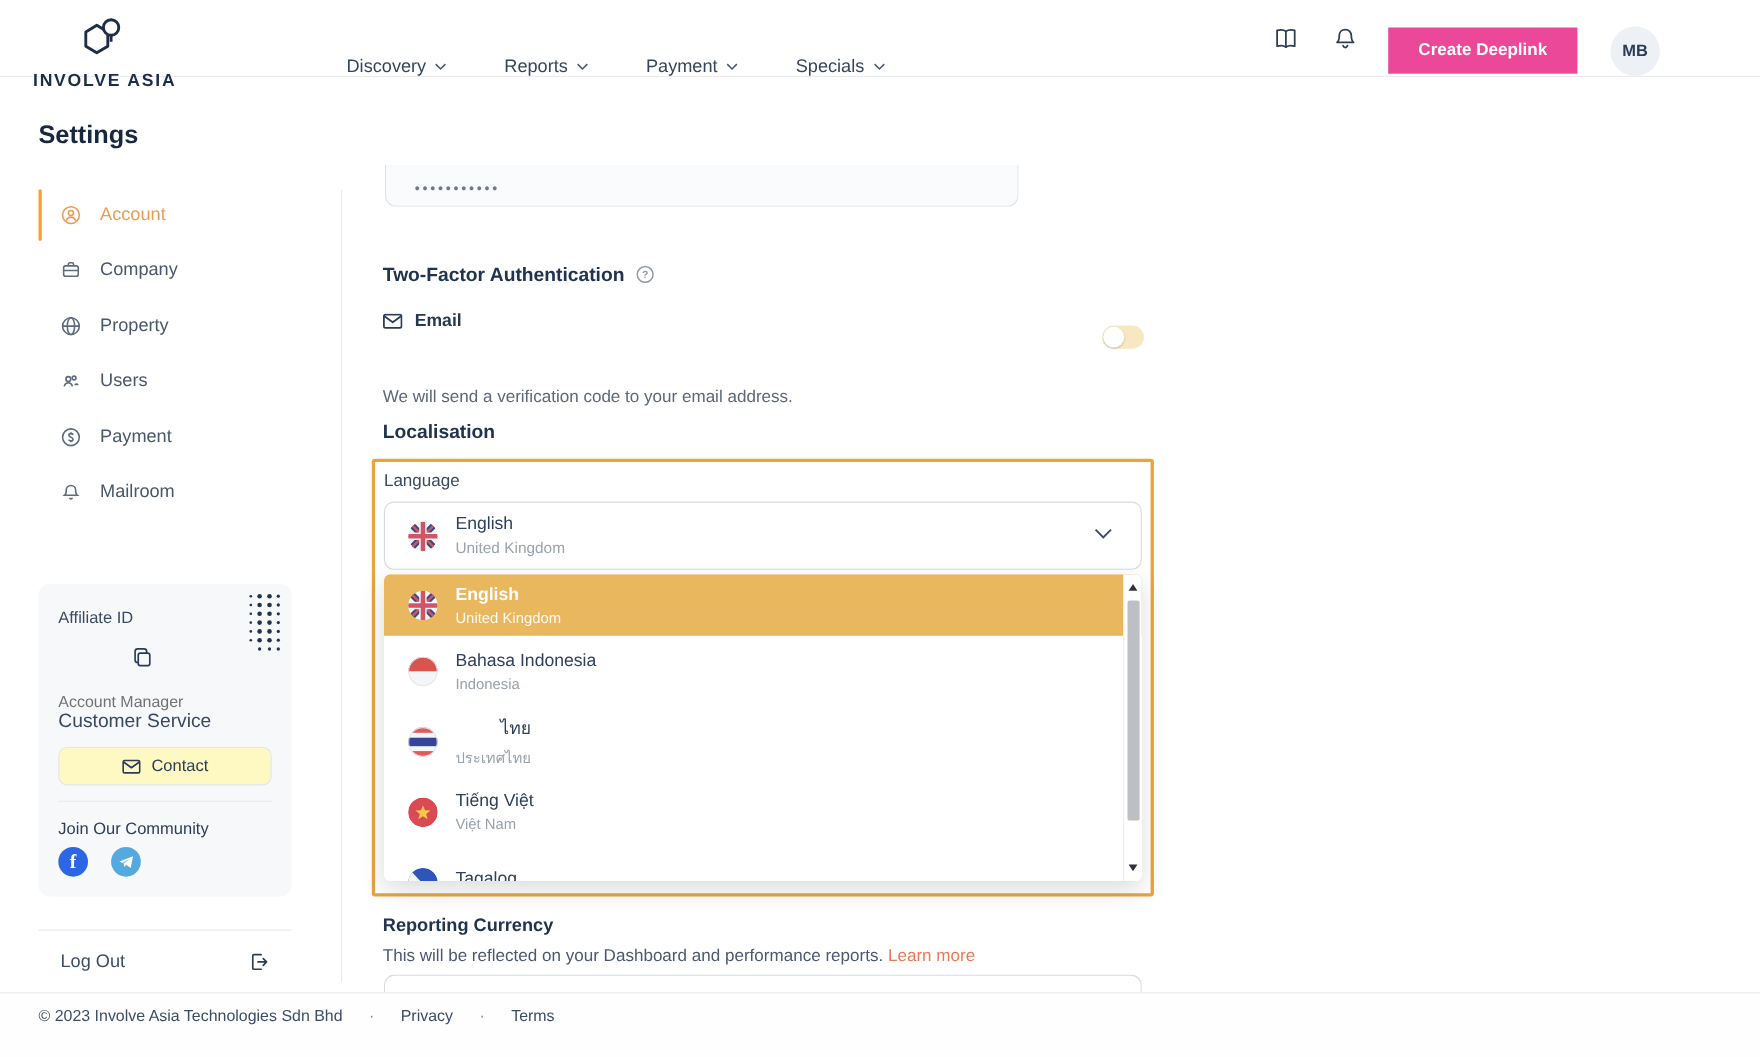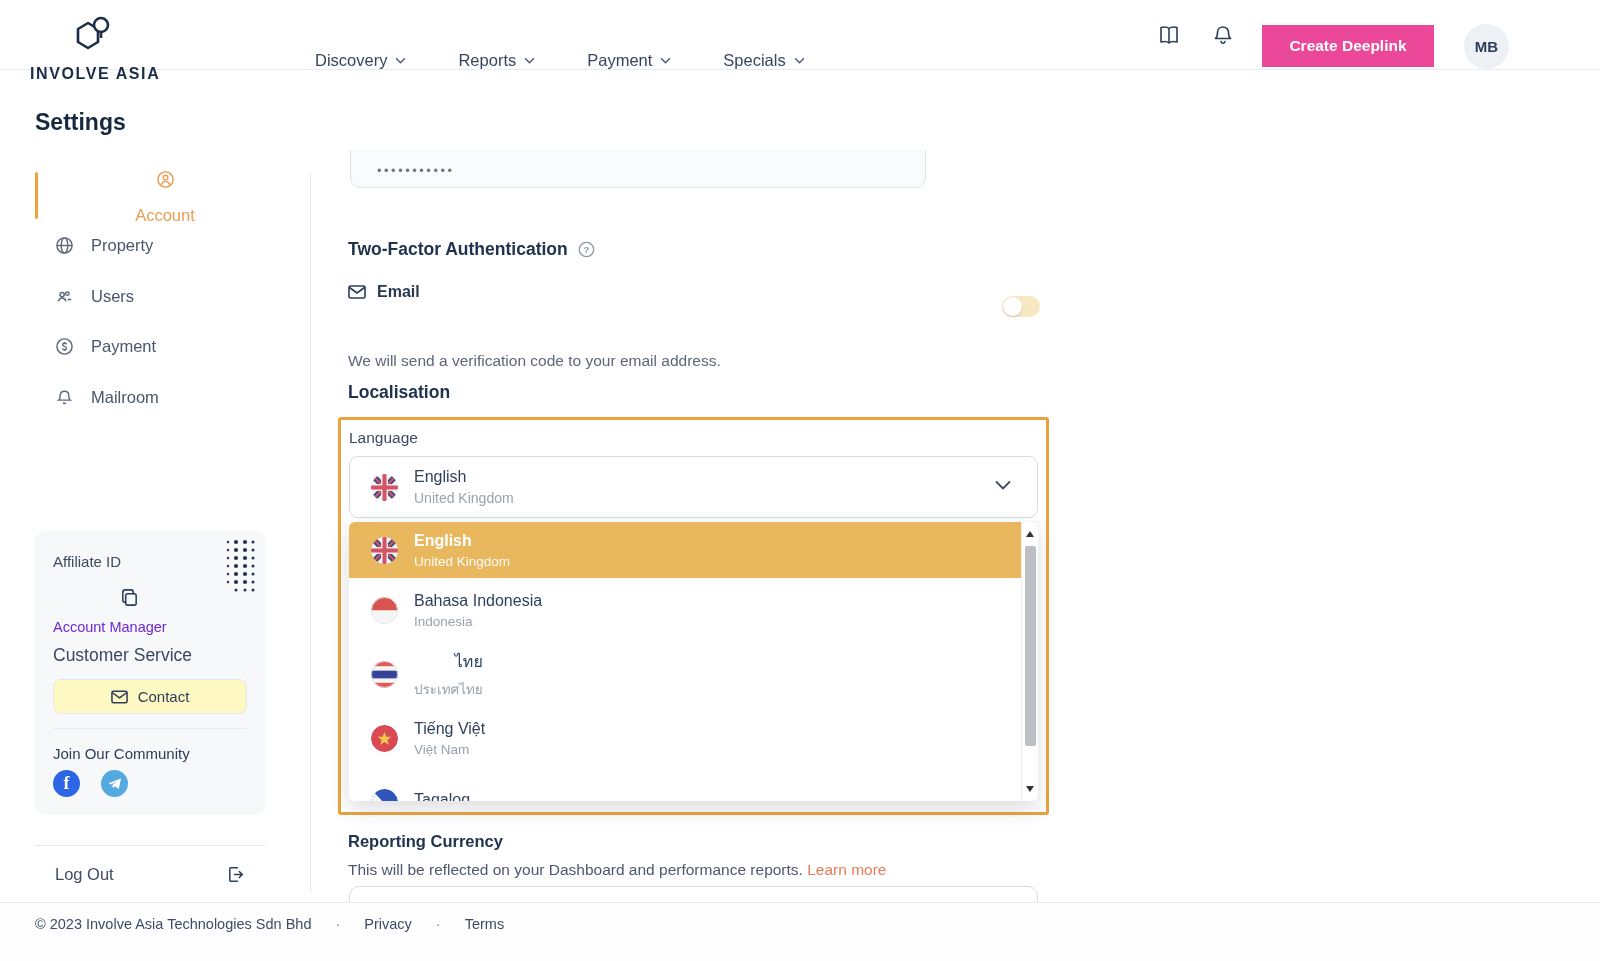--- a/index.html
+++ b/index.html
@@ -22,29 +22,29 @@
     font-size:15.5px; font-family:"Liberation Sans",sans-serif; cursor:pointer;
   }
   .avatar { position:absolute; left:1464px; top:24px; width:45px; height:45px; border-radius:50%; background:#edf0f5; display:flex; align-items:center; justify-content:center; font-size:15px; font-weight:700; color:#2c3d58; cursor:pointer; }
   
   .page-title { position:absolute; left:35px; top:109px; font-size:23px; font-weight:700; color:#16273f; }
   
   .side-divider { position:absolute; left:310px; top:172px; width:1px; height:721px; background:#e9ebee; }
   .side-nav { position:absolute; left:35px; top:170px; width:240px; }
   .side-item { position:relative; height:50.5px; display:flex; align-items:center; gap:17px; padding-left:20px; font-size:16.5px; color:#49566c; cursor:pointer; }
   .side-item svg { width:19px; height:19px; stroke:#5e6a7d; stroke-width:1.5; fill:none; flex:none; }
-  .side-item.active { color:#ec9d52;flex-direction:column; }
+  .side-item.active { color:#ec9d52; }
   .side-item.active svg { stroke:#ec9d52; }
   .side-item.active::before { content:""; position:absolute; left:0; top:2px; bottom:2px; width:3px; background:#f0a33c; border-radius:2px; }
   
   .aff-card { position:absolute; left:35px; top:531px; width:230px; height:284px; background:#f7f8fa; border-radius:10px; padding:18px; }
   .aff-dots { position:absolute; right:6px; top:7px; }
   .aff-id-label { font-size:15px; color:#3c4a63; margin-top:4px; }
   .copy-icon { position:absolute; left:84px; top:56px; width:21px; height:21px; cursor:pointer; }
-  .am-label { position:absolute; left:18px; top:88px; font-size:14.5px; color:#6d28d9; }
+  .am-label { position:absolute; left:18px; top:100px; font-size:14.5px; color:#737373; }
   .am-name { position:absolute; left:18px; top:114px; font-size:17.5px; color:#3a4860; }
   .contact-btn { position:absolute; left:18px; top:148px; width:194px; height:35px; background:#fef9c3; border:1px solid #e2e5ea; border-radius:8px; display:flex; align-items:center; justify-content:center; gap:10px; font-size:15px; color:#2c3d58; cursor:pointer; font-family:"Liberation Sans",sans-serif; }
   .aff-divider { position:absolute; left:18px; top:197px; width:194px; height:1px; background:#e8eaee; }
   .community-label { position:absolute; left:18px; top:214px; font-size:15px; color:#2c3d58; }
   .socials { position:absolute; left:18px; top:239px; display:flex; gap:21px; }
   .soc { width:27px; height:27px; border-radius:50%; display:flex; align-items:center; justify-content:center; cursor:pointer; }
   .soc.fb { background:#2d66e4; color:#fff; font-weight:700; font-size:18px; font-family:"Liberation Serif",serif; }
   .soc.tg { background:#54a9e0; }
   
   .logout-divider { position:absolute; left:35px; top:845px; width:230px; height:1px; background:#e4e7eb; }
@@ -147,20 +147,28 @@
 
   <div class="side-divider"></div>
   <nav class="side-nav">
     <div class="side-item active">
       <svg viewBox="0 0 20 20">
           <circle cx="10" cy="10" r="8"></circle>
           <circle cx="10" cy="8" r="2.4"></circle>
           <path d="M5.5 15.5 C6.5 13 8 12 10 12 C12 12 13.5 13 14.5 15.5"></path>
         </svg>
       <span>Account</span>
+    </div>
+    <div class="side-item">
+      <svg viewBox="0 0 20 20">
+          <rect x="3" y="6" width="14" height="10" rx="2"></rect>
+          <path d="M7.5 6 L7.5 4.5 C7.5 3.7 8.2 3 9 3 L11 3 C11.8 3 12.5 3.7 12.5 4.5 L12.5 6"></path>
+          <path d="M3 10.5 L17 10.5"></path>
+        </svg>
+      <span>Company</span>
     </div>
     <div class="side-item">
       <svg viewBox="0 0 20 20">
           <circle cx="10" cy="10" r="8"></circle>
           <ellipse cx="10" cy="10" rx="3.5" ry="8"></ellipse>
           <path d="M2 10 L18 10"></path>
         </svg>
       <span>Property</span>
     </div>
     <div class="side-item">

